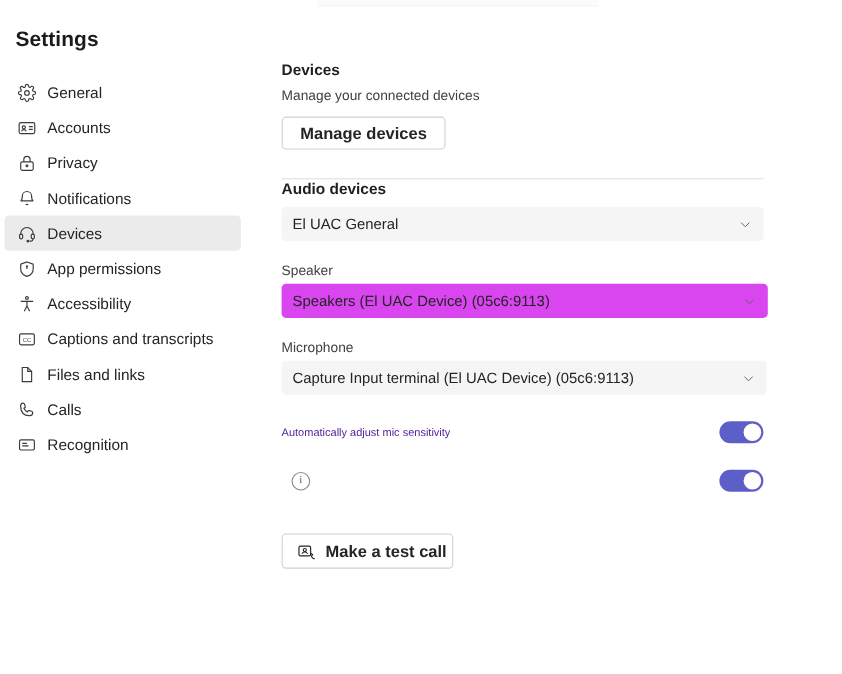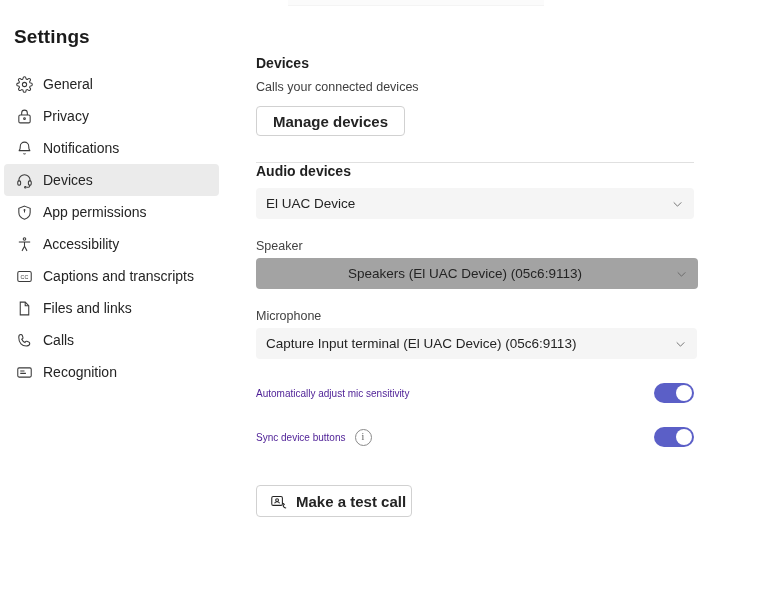--- a/index.html
+++ b/index.html
@@ -224,20 +224,31 @@
       <div class="nav-item">
         <span class="nav-icon">
           <svg width="17" height="17" viewBox="0 0 24 24" fill="none" stroke="currentColor" stroke-width="1.5">
             <circle cx="12" cy="12" r="3"></circle>
             <path d="M19.4 15a1.6 1.6 0 00.3 1.8l.1.1a2 2 0 11-2.8 2.8l-.1-.1a1.6 1.6 0 00-1.8-.3 1.6 1.6 0 00-1 1.5V21a2 2 0 11-4 0v-.1a1.6 1.6 0 00-1-1.5 1.6 1.6 0 00-1.8.3l-.1.1a2 2 0 11-2.8-2.8l.1-.1a1.6 1.6 0 00.3-1.8 1.6 1.6 0 00-1.5-1H3a2 2 0 110-4h.1a1.6 1.6 0 001.5-1 1.6 1.6 0 00-.3-1.8l-.1-.1a2 2 0 112.8-2.8l.1.1a1.6 1.6 0 001.8.3h.1a1.6 1.6 0 001-1.5V3a2 2 0 114 0v.1a1.6 1.6 0 001 1.5 1.6 1.6 0 001.8-.3l.1-.1a2 2 0 112.8 2.8l-.1.1a1.6 1.6 0 00-.3 1.8v.1a1.6 1.6 0 001.5 1H21a2 2 0 110 4h-.1a1.6 1.6 0 00-1.5 1z"></path>
           </svg>
         </span>
         <span class="nav-label">General</span>
       </div>
 
+      <div class="nav-item">
+        <span class="nav-icon">
+          <svg width="17" height="17" viewBox="0 0 24 24" fill="none" stroke="currentColor" stroke-width="1.5">
+            <rect x="2" y="5" width="20" height="14" rx="2"></rect>
+            <circle cx="8" cy="11" r="2"></circle>
+            <path d="M5 16c.6-1.4 1.8-2 3-2s2.4.6 3 2"></path>
+            <path d="M14.5 10h5M14.5 13.5h5"></path>
+          </svg>
+        </span>
+        <span class="nav-label">Accounts</span>
+      </div>
 
       <div class="nav-item">
         <span class="nav-icon">
           <svg width="17" height="17" viewBox="0 0 24 24" fill="none" stroke="currentColor" stroke-width="1.5">
             <rect x="4" y="10" width="16" height="11" rx="2"></rect>
             <path d="M8 10V7a4 4 0 018 0v3"></path>
             <circle cx="12" cy="15" r="1.2"></circle>
           </svg>
         </span>
         <span class="nav-label">Privacy</span>
@@ -326,40 +337,40 @@
         </span>
         <span class="nav-label">Recognition</span>
       </div>
 
     </div>
   </div>
 
   <div class="main">
 
     <div class="section-title">Devices</div>
-    <div class="section-sub">Calls your connected devices</div>
+    <div class="section-sub">Manage your connected devices</div>
     <button class="btn">Manage devices</button>
 
     <div class="divider" style="background: rgb(224, 224, 224);"></div>
 
     <div class="audio-block">
       <div class="section-title">Audio devices</div>
 
       <div class="select w-audio" style="background: rgb(245, 245, 245);">
-        <span>El UAC Device</span>
+        <span>El UAC General</span>
         <span class="chev">
           <svg width="13" height="13" viewBox="0 0 24 24" fill="none" stroke="currentColor" stroke-width="1.6">
               <path d="M5 9l7 7 7-7"></path>
             </svg>
         </span>
       </div>
 
       <div class="gap-md">
         <div class="field-label">Speaker</div>
-        <div class="select w-speaker" style="background: #a3a3a3; justify-content: center;">
+        <div class="select w-speaker" style="background: #d946ef;">
           <span>Speakers (El UAC Device) (05c6:9113)</span>
           <span class="chev">
             <svg width="13" height="13" viewBox="0 0 24 24" fill="none" stroke="currentColor" stroke-width="1.6">
                 <path d="M5 9l7 7 7-7"></path>
               </svg>
           </span>
         </div>
       </div>
 
       <div class="gap-md">
@@ -375,21 +386,20 @@
       </div>
 
       <div class="toggle-row">
         <span class="tlabel">Automatically adjust mic sensitivity</span>
         <span class="toggle on" style="background: rgb(91, 95, 199);">
           <span class="knob"></span>
         </span>
       </div>
 
       <div class="toggle-row">
-        <span class="tlabel">Sync device buttons</span>
         <span class="info-icon">i</span>
         <span class="toggle on" style="background: rgb(91, 95, 199);">
           <span class="knob"></span>
         </span>
       </div>
 
       <div class="testcall-wrap">
         <button class="btn btn-testcall">
           <span class="ticon">
             <svg width="17" height="17" viewBox="0 0 24 24" fill="none" stroke="currentColor" stroke-width="1.5">

